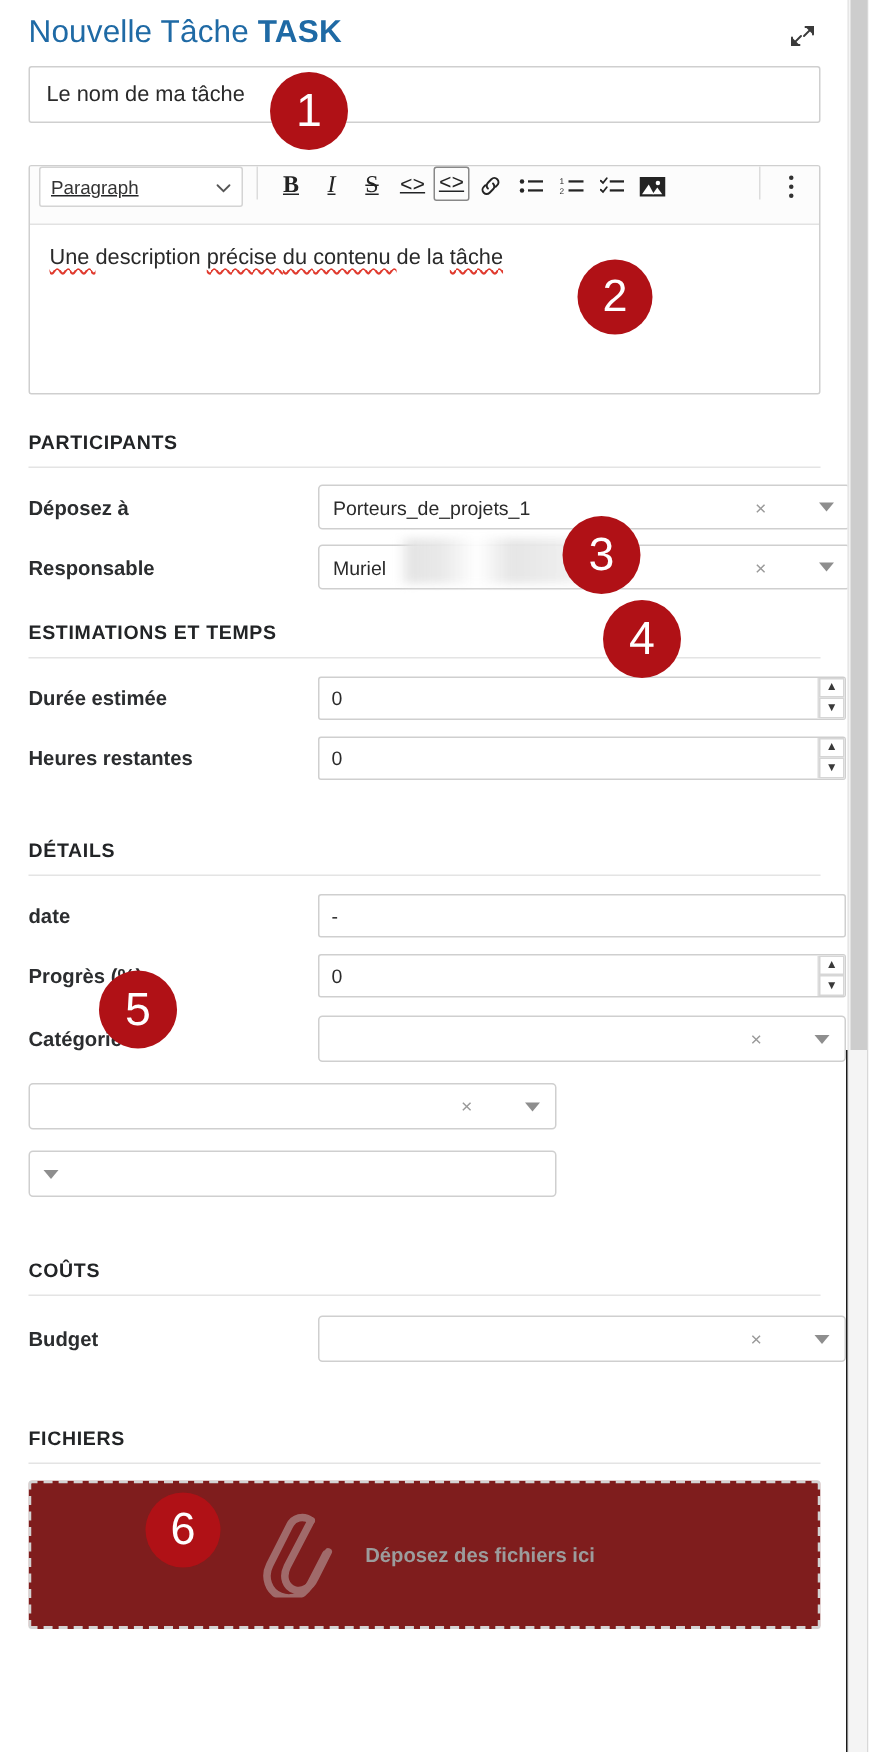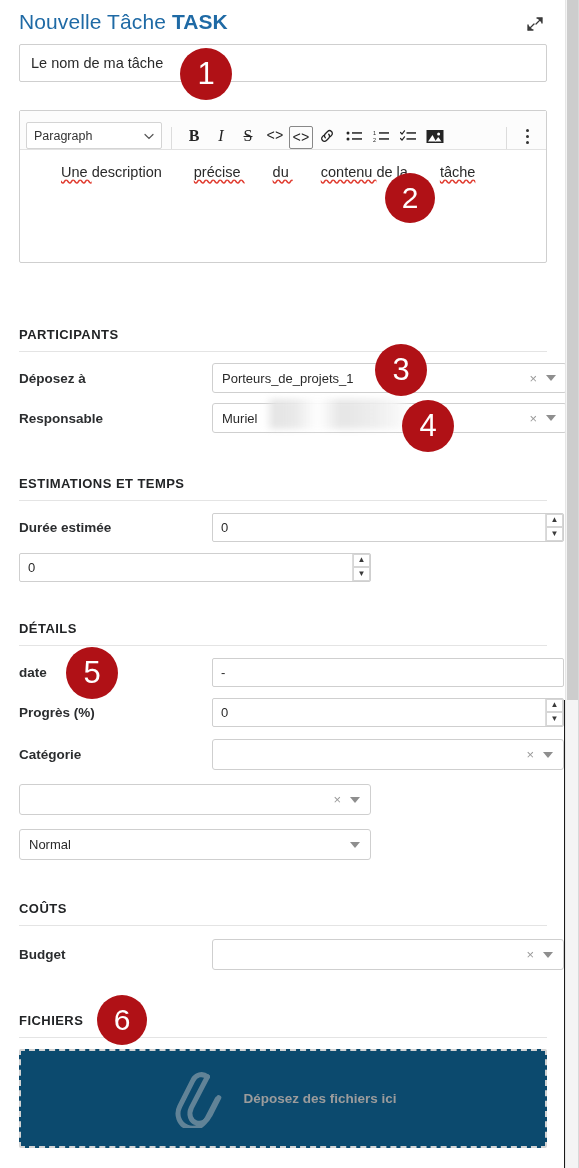--- a/index.html
+++ b/index.html
@@ -105,26 +105,27 @@
 
   
   .editor {
     margin-top: 28px;
     border: 1px solid #cfcfcf;
     border-radius: 2px;
     background: #fff;
   }
   .editor-toolbar {
     display: flex;
-    align-items: flex-end;
+    align-items: flex-start;
     height: 39px;
     border-bottom: 1px solid #e2e2e2;
     background: #fcfcfc;
     padding: 0 8px 0 6px;
     box-sizing: border-box;
+    text-decoration: underline;
   }
   .para-select {
     display: flex;
     align-items: center;
     justify-content: space-between;
     width: 136px;
     height: 27px;
     border: 1px solid #d4d4d4;
     border-radius: 2px;
     background: #fff;
@@ -172,37 +173,36 @@
     height: 88px;
     padding: 12px 13px;
     font-size: 14.5px;
     color: #2a2a2a;
     line-height: 1.4;
   }
   .spell {
     text-decoration: underline wavy #e03b2f;
     text-decoration-skip-ink: none;
     text-underline-offset: 2px;
-    margin-left: 28px;
   }
 
   
   .section-title {
     font-size: 13px;
     font-weight: bold;
     letter-spacing: 0.45px;
     color: #222426;
     padding-bottom: 9px;
   }
   .section-head {
     border-bottom: 1px solid #e4e4e4;
     margin-bottom: 6px;
   }
-  .sec-participants { margin-top: 64px; }
-  .sec-estimations  { margin-top: 38px; }
+  .sec-participants { margin-top: 24px; }
+  .sec-estimations  { margin-top: 16px; }
   .sec-details      { margin-top: 34px; }
   .sec-couts        { margin-top: 34px; }
   .sec-fichiers     { margin-top: 36px; }
 
   
   .row {
     display: flex;
     align-items: center;
     min-height: 40px;
     position: relative;
@@ -226,20 +226,21 @@
     height: 30px;
     border: 1px solid #cfcfcf;
     border-radius: 3px;
     background: #fff;
     display: flex;
     align-items: center;
     padding: 0 8px 0 9px;
     font-size: 13px;
     color: #2a2a2a;
     position: relative;
+    gap: 26px;
   }
   .ctrl.tall { height: 31px; }
   .ctrl .val { flex: 1 1 auto; white-space: nowrap; overflow: hidden; }
   .ctrl .clear {
     color: #9a9a9a;
     font-size: 13px;
     padding: 0 9px 0 4px;
     line-height: 1;
   }
   .ctrl .caret {
@@ -305,21 +306,21 @@
 
   
   .dropzone {
     margin-top: 11px;
     height: 95px;
     border: 2px dashed #d3d3d3;
     border-radius: 2px;
     display: flex;
     align-items: center;
     justify-content: center;
-    background: #0c4a6e;
+    background: #7f1d1d;
   }
   .dz-inner { display: flex; align-items: center; }
   .dz-clip { margin-right: 18px; opacity: 0.45; }
   .dz-text {
     font-size: 13.5px;
     font-weight: bold;
     color: #9c9c9c;
     line-height: 1.62;
   }
 
@@ -491,20 +492,21 @@
             <input class="inp" type="text" value="0" style="">
             <span class="spinner">
               <span>▲</span>
               <span>▼</span>
             </span>
           </div>
         </div>
       </div>
 
       <div class="row">
+        <div class="row-label">Heures restantes</div>
         <div class="row-field">
           <div style="position:relative;" class="w-est">
             <input class="inp" type="text" value="0" style="">
             <span class="spinner">
               <span>▲</span>
               <span>▼</span>
             </span>
           </div>
         </div>
       </div>
@@ -553,21 +555,20 @@
             <span class="val"></span>
             <span class="clear">×</span>
             <span class="caret"></span>
           </div>
         </div>
       </div>
 
       <div class="row" style="min-height:45px;">
         <div class="row-field">
           <div class="ctrl tall w-det">
-            <span class="val">Normal</span>
             <span class="caret"></span>
           </div>
         </div>
       </div>
     </div>
 
     
     <div class="sec-couts">
       <div class="section-head">
         <div class="section-title">COÛTS</div>

